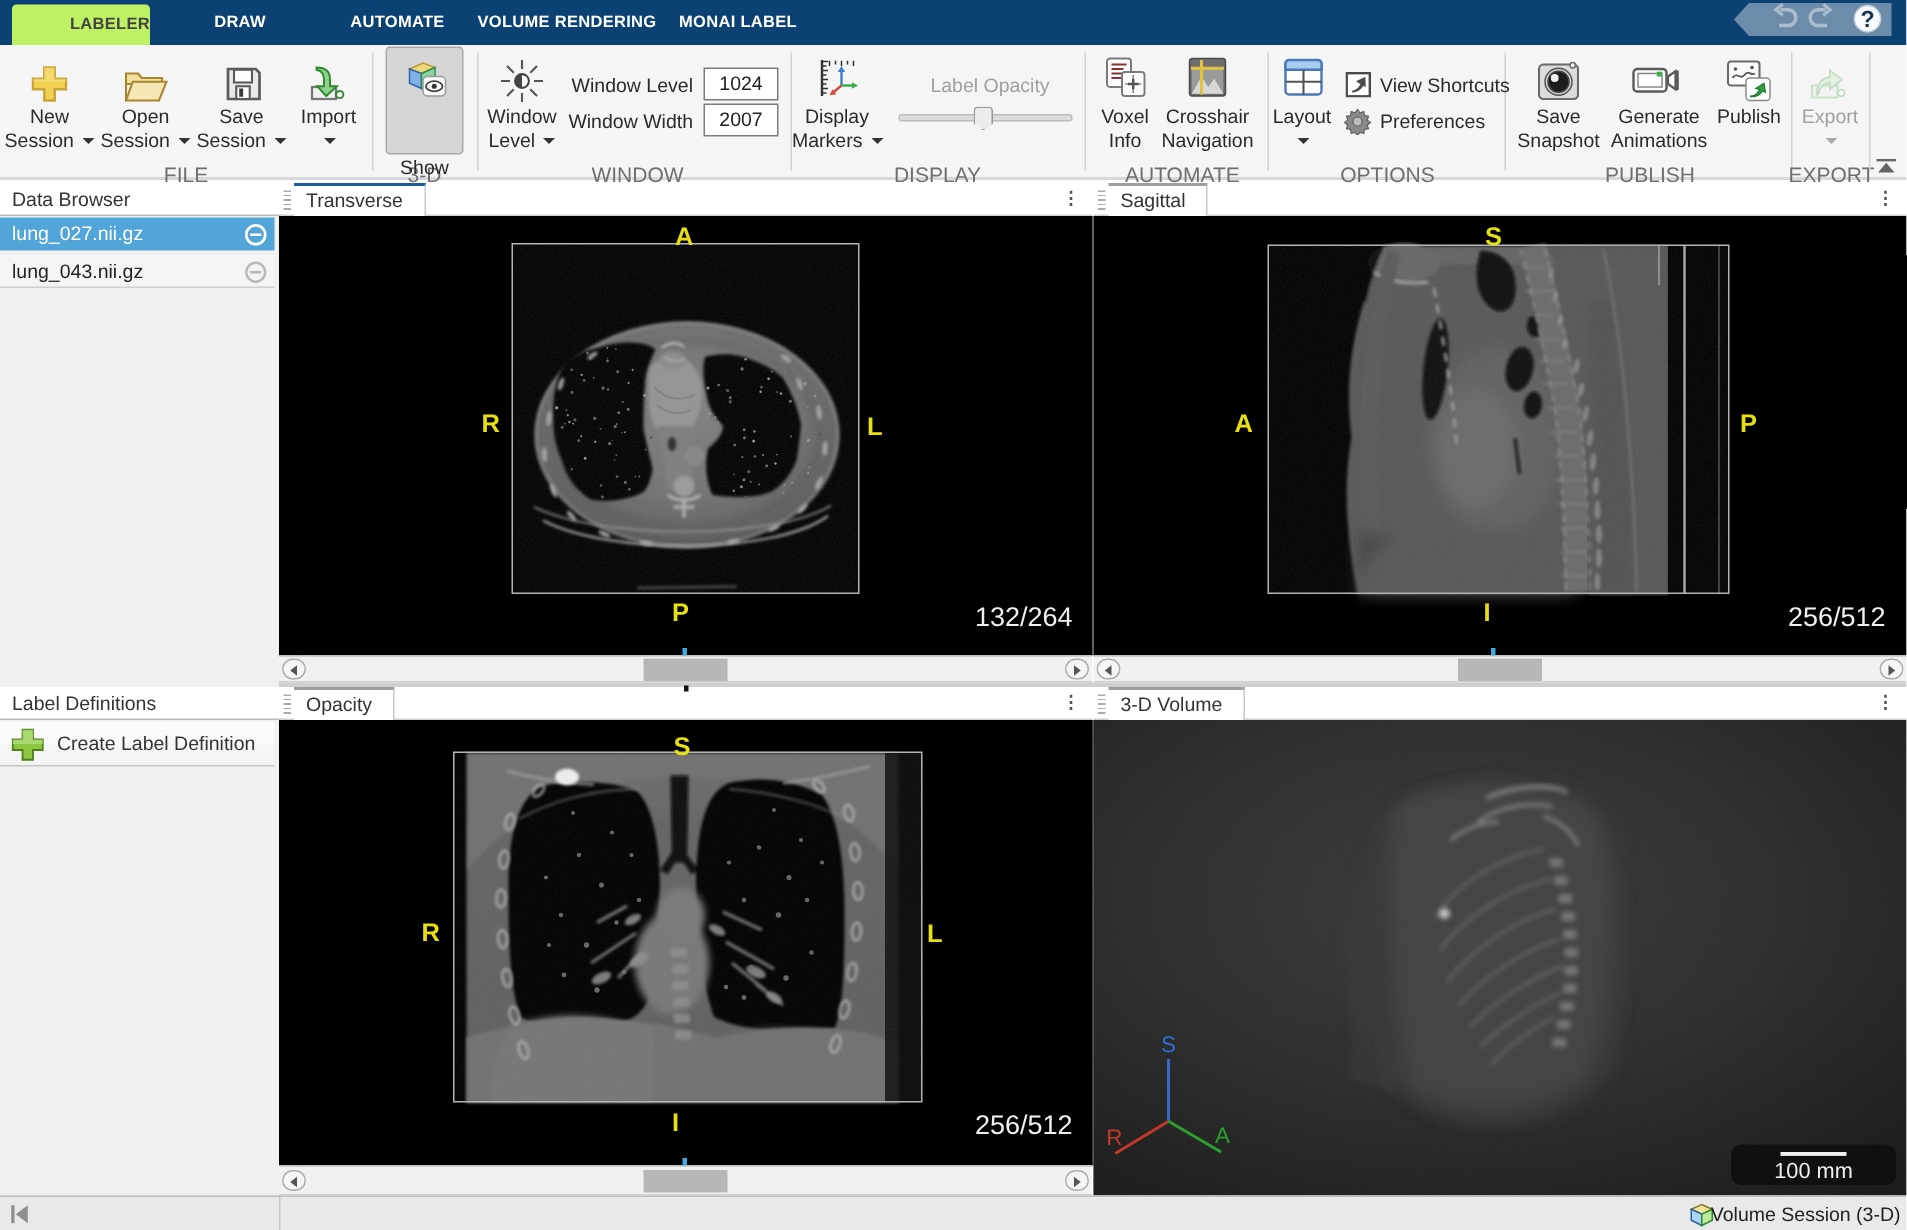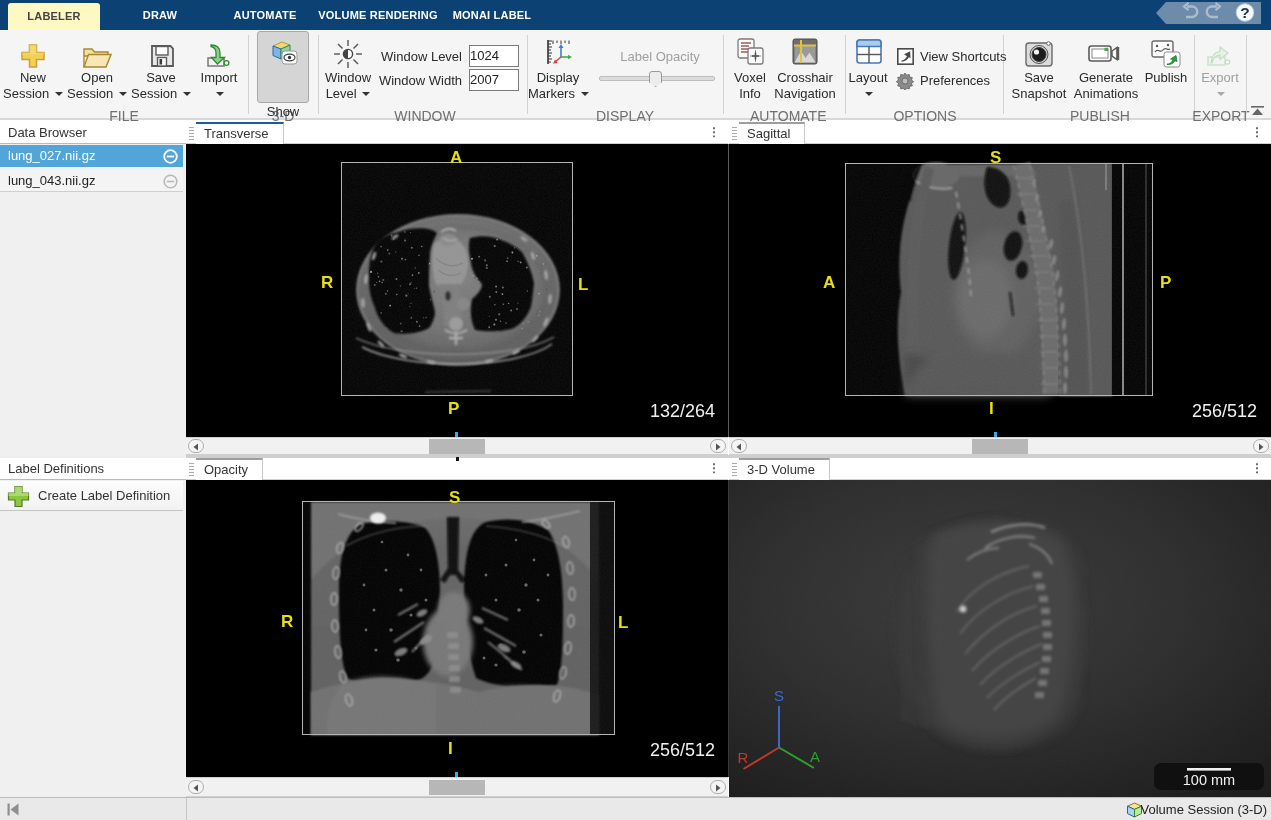--- a/index.html
+++ b/index.html
@@ -3,34 +3,34 @@
 <meta charset="utf-8">
 <style>
 * { margin:0; padding:0; box-sizing:border-box; }
 html,body { width:1271px; height:820px; overflow:hidden; font-family:"Liberation Sans", sans-serif; background:#fff; }
 #app { position:relative; width:1271px; height:820px; }
 .abs { position:absolute; }
 
 
 #tabbar { left:0; top:0; width:1271px; height:30px; background:#0c4273; }
 #tabbar .tab { position:absolute; top:0; height:30px; line-height:31px; color:#fff; font-size:11px; font-weight:bold; letter-spacing:0.2px; text-align:center; white-space:nowrap; }
-#tabbar .tab.active { background:#fef9c3; color:#444; border-radius:3px 3px 0 0; top:3px; height:27px; line-height:26px; }
+#tabbar .tab.active { background:#bef264; color:#444; border-radius:3px 3px 0 0; top:3px; height:27px; line-height:26px;text-align:right; }
 #qabar { position:absolute; right:10px; top:2px; width:95px; height:22px; background:#6d8ca9; }
 #qabar:before { content:""; position:absolute; left:-10px; top:0; border-right:10px solid #6d8ca9; border-top:11px solid transparent; border-bottom:11px solid transparent; }
 
 
 #ribbon { left:0; top:30px; width:1271px; height:90px; background:#f5f5f5; border-bottom:2px solid #d8d8d8; }
 .sep { position:absolute; top:5px; height:79px; width:1px; background:#d2d2d2; }
 .seclabel { position:absolute; top:78px; font-size:14px; color:#6f6f6f; text-align:center; }
 .btnlabel { position:absolute; top:40px; font-size:13px; color:#2a2a2a; text-align:center; line-height:15.5px; white-space:nowrap; }
 .gray { color:#9f9f9f !important; }
 .caret { display:inline-block; width:0; height:0; border-left:4px solid transparent; border-right:4px solid transparent; border-top:4px solid #333; vertical-align:middle; margin-left:2px; }
 .caret.gray2 { border-top-color:#a8a8a8; }
 #showvol { position:absolute; left:257px; top:1px; width:52px; height:72px; background:#d5d5d5; border:1px solid #a9a9a9; border-radius:3px; }
-.field { position:absolute; width:50px; height:22px; background:#fff; border:1px solid #7a7a7a; font-size:13px; color:#222; line-height:20px; }
+.field { position:absolute; width:50px; height:22px; background:#fff; border:1px solid #7a7a7a; font-size:13px; color:#222; text-align:center; line-height:20px; }
 .icon { position:absolute; }
 
 
 #leftpanel { left:0; top:122px; width:200px; height:675px; background:#f0f0f0; border-right:1px solid #2a2a2a; }
 .paneltitle { position:absolute; left:0; width:100%; height:22px; background:#fff; border-bottom:1px solid #b9b9b9; font-size:13px; color:#333; padding-left:8px; line-height:22px; }
 #row1 { position:absolute; left:0; top:23px; width:183px; height:22px; background:#51a5d8; color:#fff; font-size:13px; line-height:22px; padding-left:8px; }
 #row2 { position:absolute; left:0; top:48px; width:183px; height:22px; background:#f4f4f4; border-bottom:1px solid #cfcfcf; color:#222; font-size:13px; line-height:22px; padding-left:8px; }
 
 
 .pane-h { position:absolute; height:22px; background:#fff; border-bottom:1px solid #cfcfcf; }

